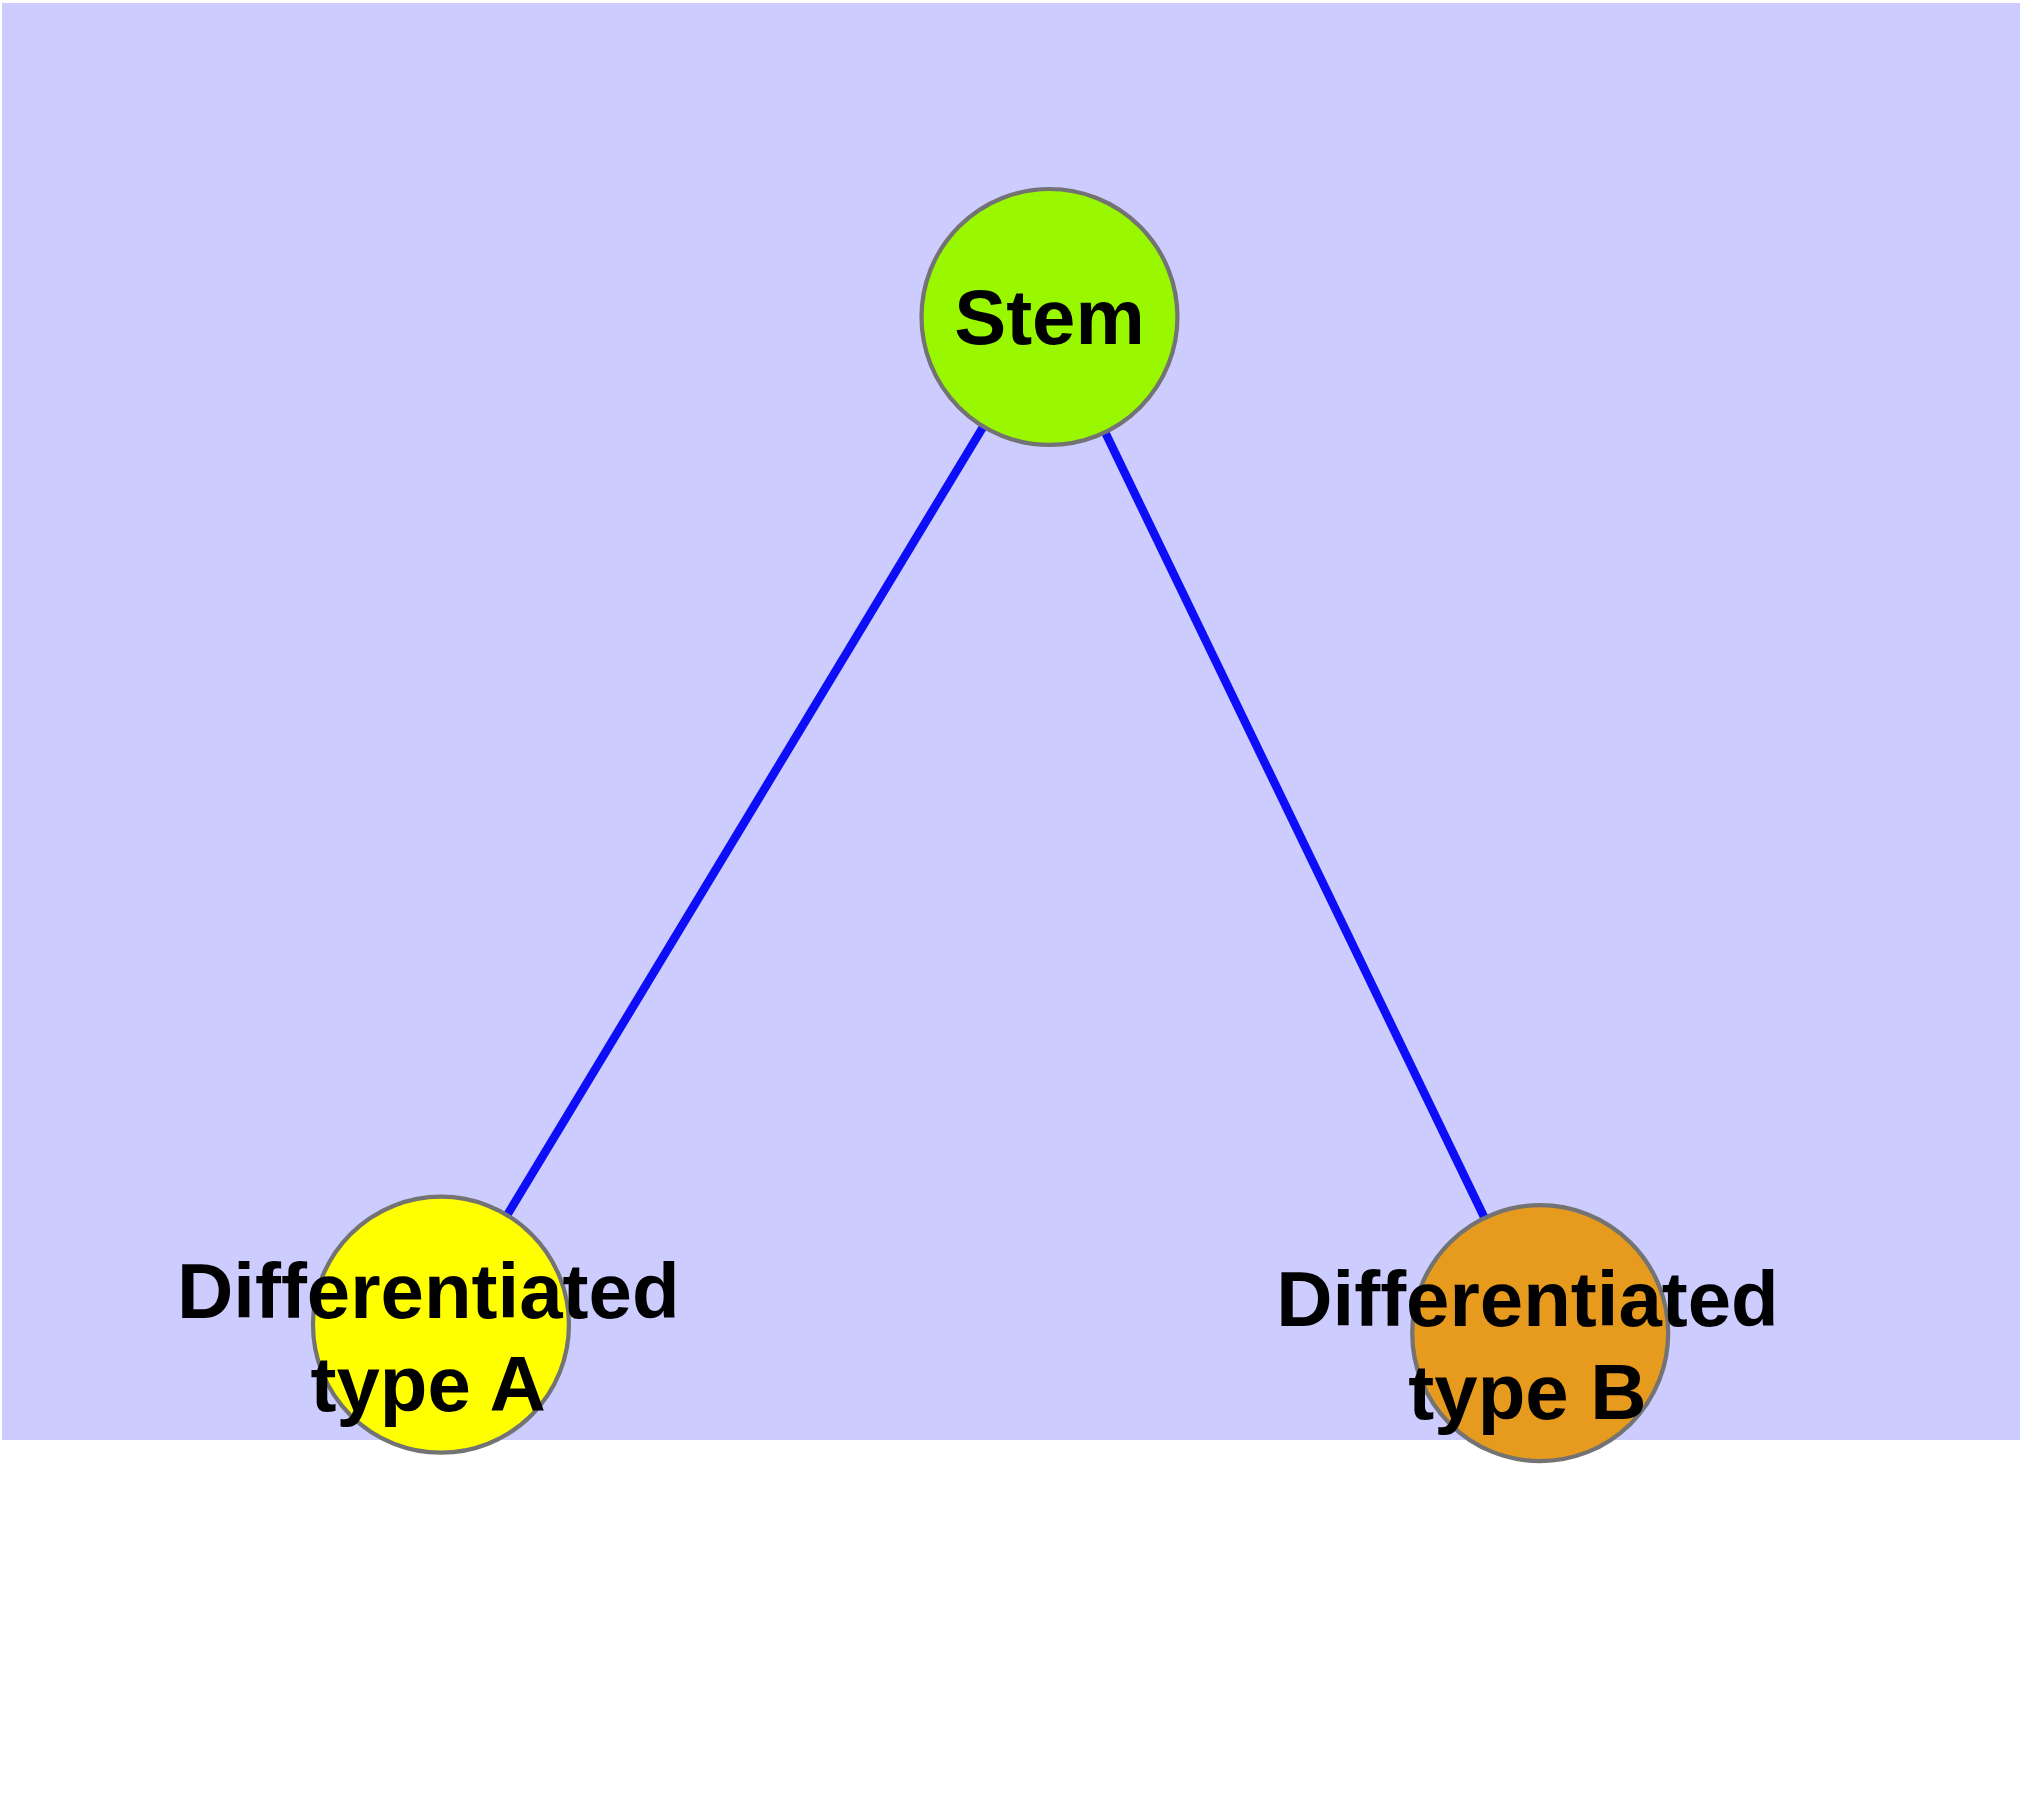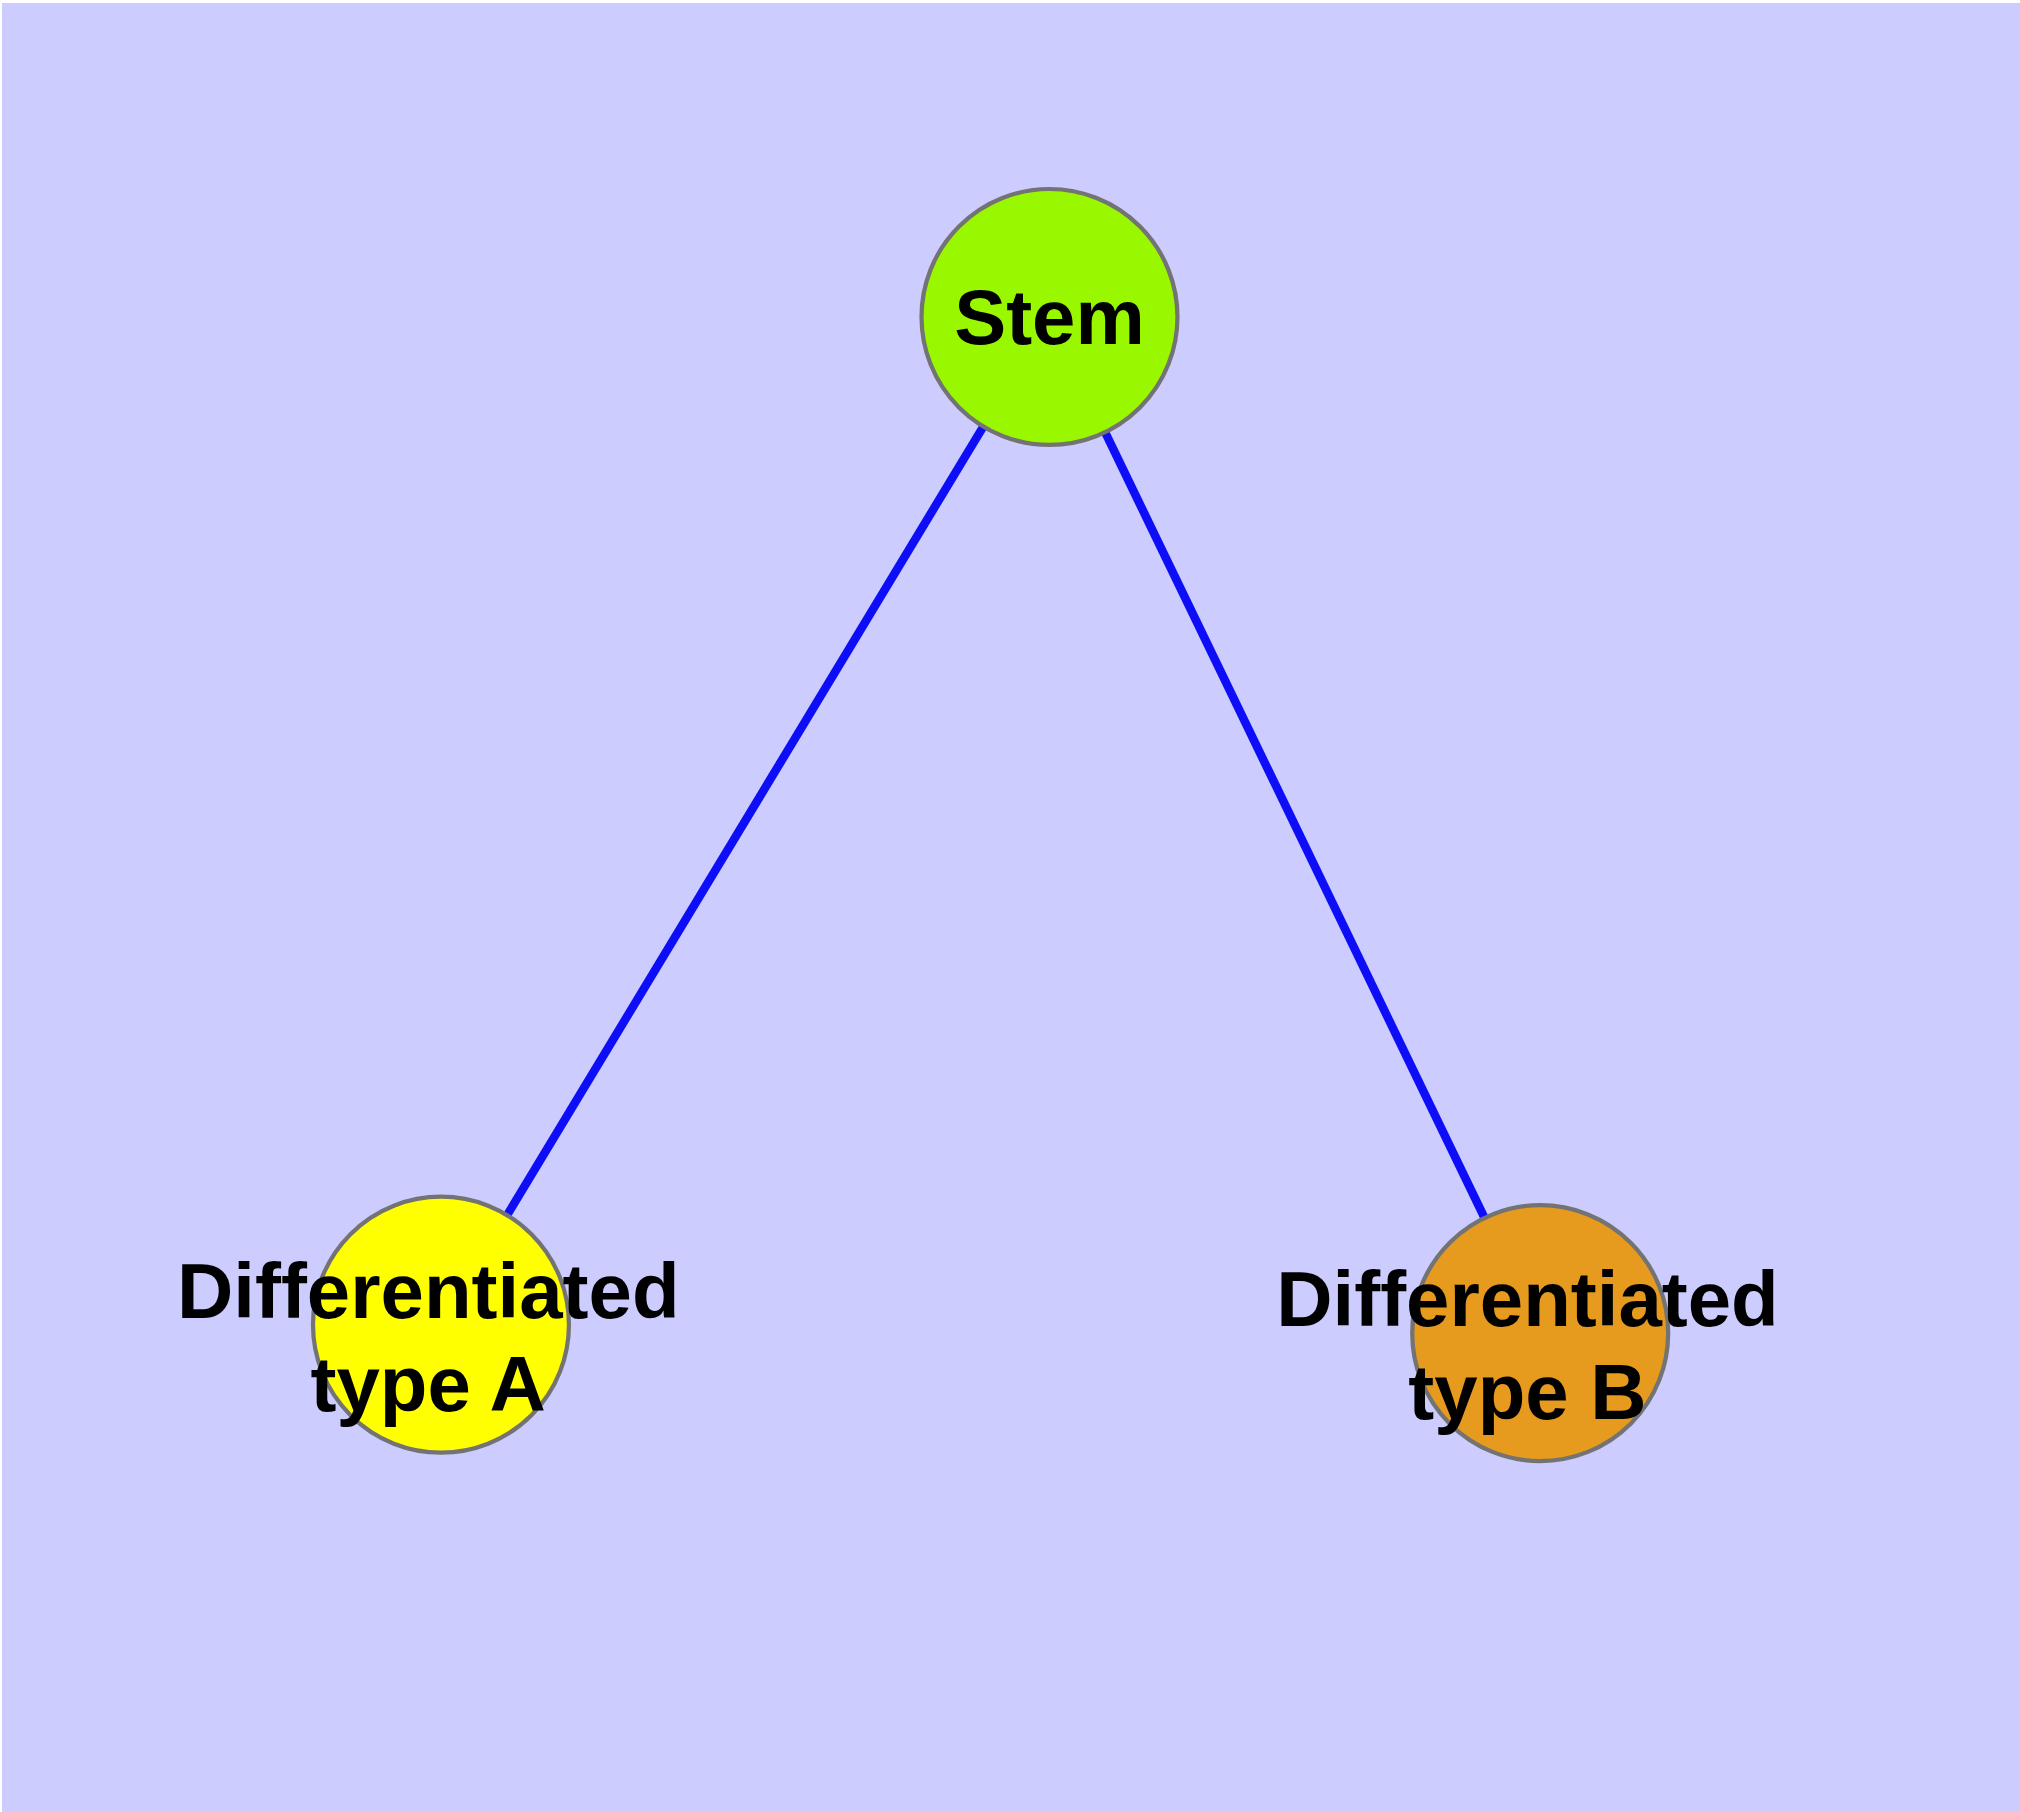--- a/index.html
+++ b/index.html
@@ -8,21 +8,21 @@
     width: 2021px;
     height: 1812px;
     background: #ffffff;
     overflow: hidden;
   }
   #canvas-wrap {
     position: absolute;
     top: 0;
     left: 0;
     width: 2021px;
-    height: 1812px;
+    height: 1440px;
   }
   #diagram-bg {
     position: absolute;
     top: 2.5px;
     left: 1.7px;
     right: 0;
     bottom: 0;
   }
   svg#graph {
     position: absolute;

